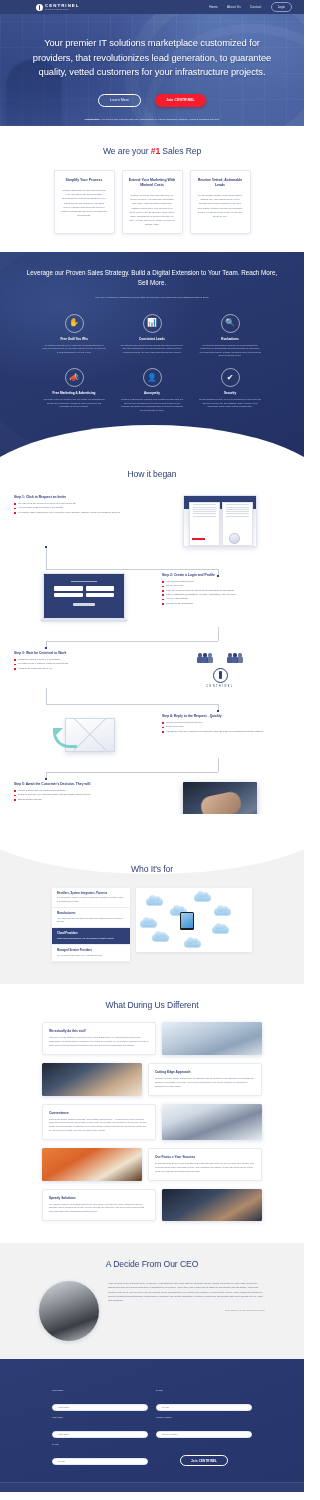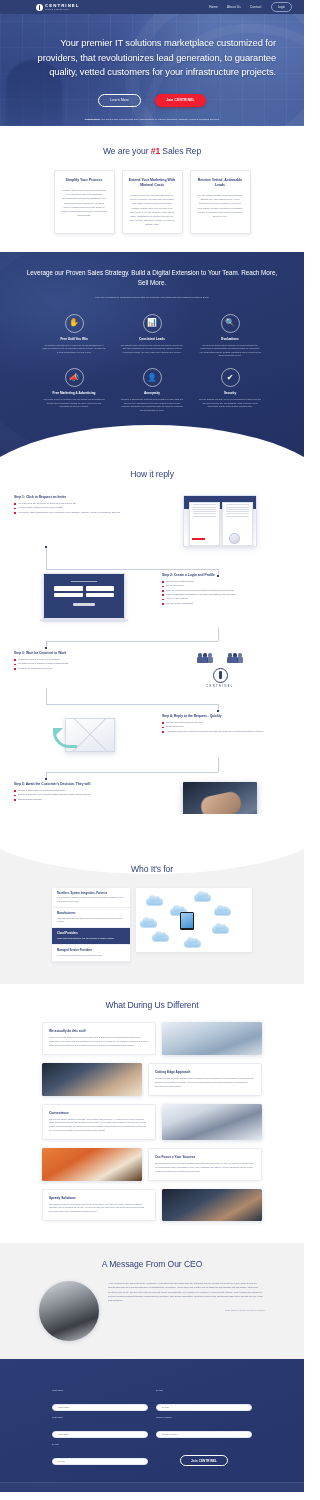--- a/index.html
+++ b/index.html
@@ -84,21 +84,20 @@
   .hero-inner { position: relative; z-index: 3; width: 100%; text-align: center; }
   .hero-title {
     margin-top: 22px;
     font-size: 9.4px;
     line-height: 1.55;
     color: #ffffff;
     font-weight: 400;
     letter-spacing: -.1px;
     padding: 0 28px;
     text-shadow: 0 1px 2px rgba(10,20,50,.35);
-    text-align: right;
   }
   .hero-btns {
     margin-top: 14px; display: flex; justify-content: center; gap: 14px;
   }
   .btn-outline {
     font-size: 3.2px; color: #fff; border: .7px solid #ffffff;
     border-radius: 9px; padding: 3.4px 11px; letter-spacing: .25px;
     background: rgba(255,255,255,.03);
   }
   .btn-red {
@@ -501,21 +500,21 @@
       <div class="feat">
         <div class="feat-ico">✔</div>
         <div class="feat-t">Security</div>
         <div class="feat-p">Not just anybody can join. We vet our customers to ensure they are who they say they are. Our database, dealt to confine feeds authenticity, and by giving trusted scrubbed time.</div>
       </div>
     </div>
     <div class="feat-curve"></div>
   </div>
 
   <div class="how">
-    <div class="sec-title">How it reply</div>
+    <div class="sec-title">How it began</div>
 
     <div class="flow">
 
       <div class="row">
         <div class="col-txt step">
           <div class="step-h">Step 1: Click to Request an Invite</div>
           <ul class="bullets">
             <li>We lead you to any developer or, select your own service site</li>
             <li>Your select site leads to an invite to our website</li>
             <li>You want to either manufacturer or be certified to resell Hardware, Software, Cloud or Professional Services</li>
@@ -752,21 +751,21 @@
           <div class="t">Speedy Solutions</div>
           <div class="p">The process is simple. By following our step-by-step design, you post your profile, submit your project proposal, and let Centrinel do the rest. We bury the bad, get better time, and create more counts getting more with faster, with customizable solutions for you.</div>
         </div>
         <div class="dimg shake"></div>
       </div>
 
     </div>
   </div>
 
   <div class="ceo">
-    <div class="sec-title">A Message From Our CEO</div>
+    <div class="sec-title">A Decide From Our CEO</div>
     <div class="ceo-body">
       <div class="ceo-photo"></div>
       <div class="ceo-txt">
         <div class="ceo-q">“After 18 years on the sales side of the IT industry, I understand the pain points both the Customer and the Provider encounter on a daily basis. During the complicated and much layered process of IT infrastructure exchanges, I knew there was a better way to bridge the gap between the two parties. That's how Centrinel came to life. Our aim is to make the process secure and protected. We empower the customer in-house quality choices, while enabling the provider to access exceptional projects through a personalized, consistent, and healthy competition. Centrinel creates easy, fast for both sides of the equation to use, a first best outcomes.”</div>
         <div class="ceo-by">- Jacob Cushion, Founder and CEO of Centrinel</div>
       </div>
     </div>
   </div>
 
   <div class="join">

